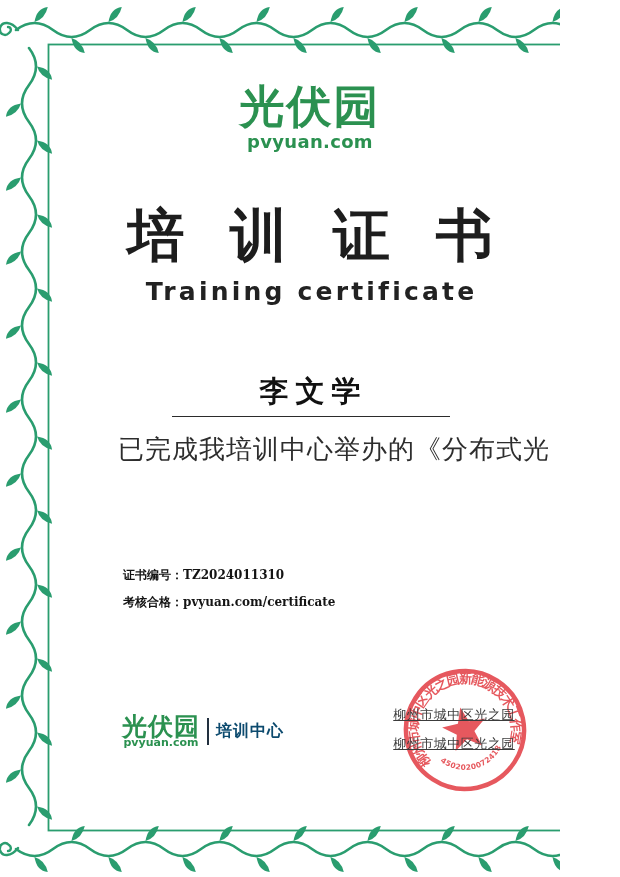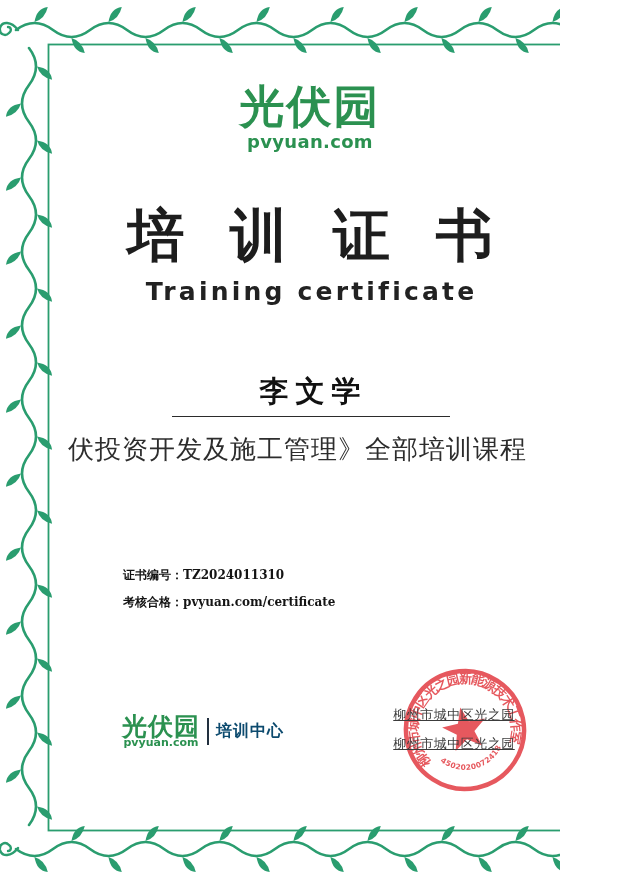--- a/index.html
+++ b/index.html
@@ -169,21 +169,21 @@
     <div class="domain">pvyuan.com</div>
   </div>
 
   <div class="title-cn">培 训 证 书</div>
   <div class="title-en">Training certificate</div>
 
   <div class="name">李文学</div>
   <div class="name-line"></div>
 
   <div class="body-text">
-    <div>伏投资开发及施工管理》全部培训课程</div>
+    <div class="indent">已完成我培训中心举办的《分布式光</div>
   </div>
 
   <div class="cert-info">
     <div><span>证书编号：</span><span>TZ2024011310</span></div>
     <div><span>考核合格：</span><span>pvyuan.com/certificate</span></div>
   </div>
 
   <div class="logo-bottom">
     <div class="stack">
       <div class="cn">光伏园</div>

